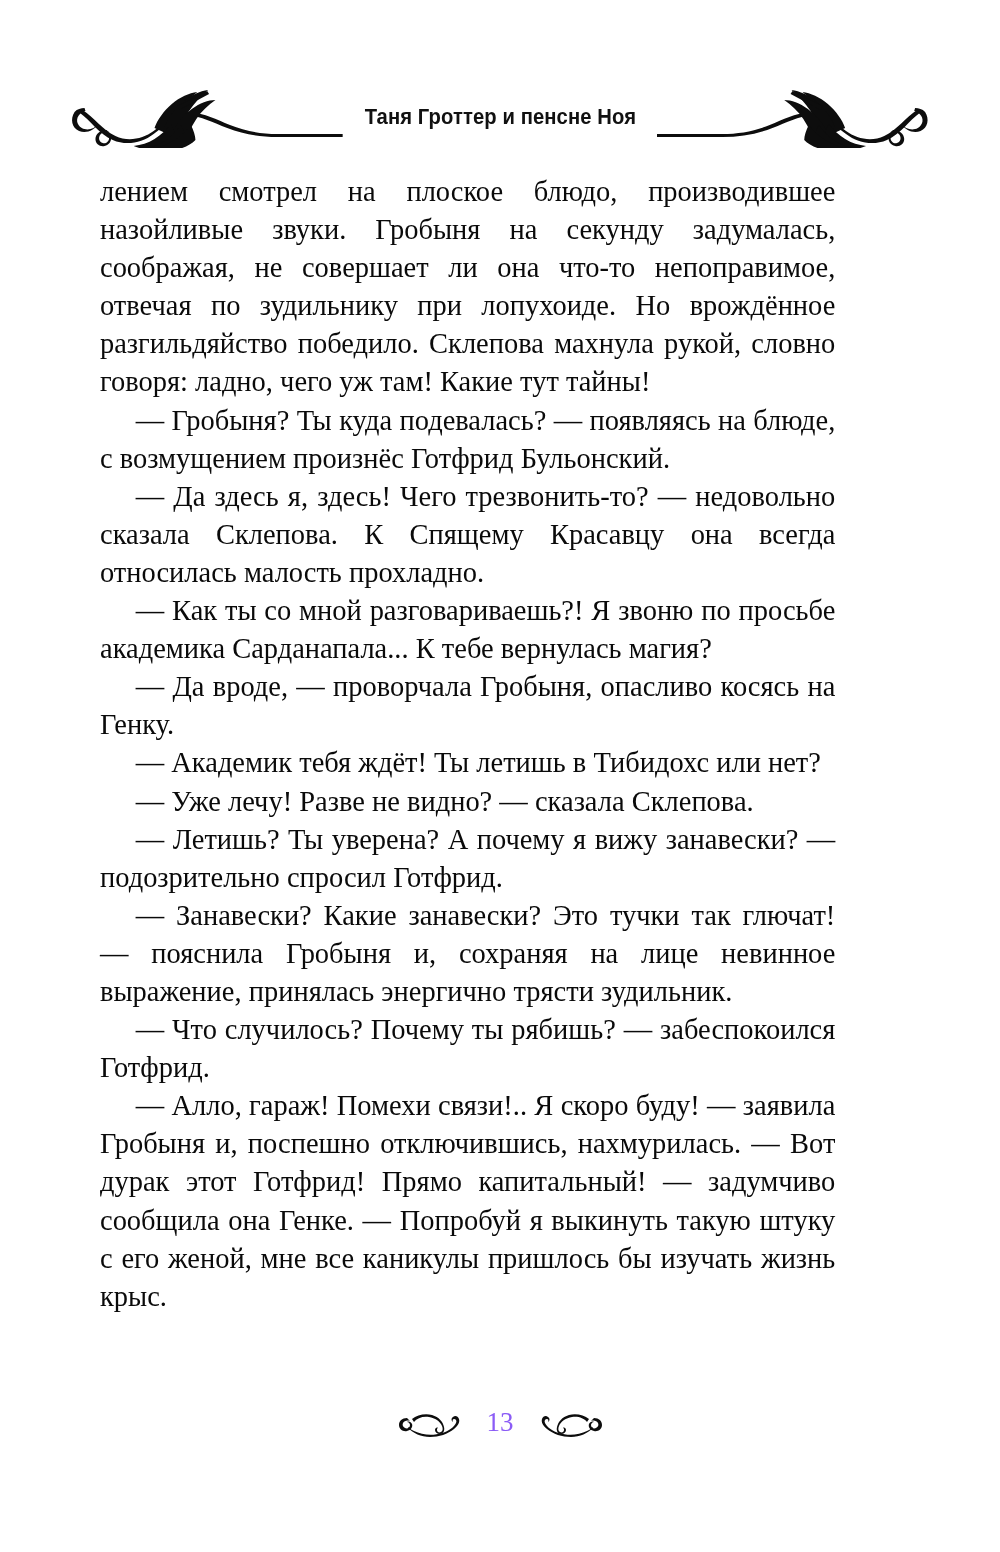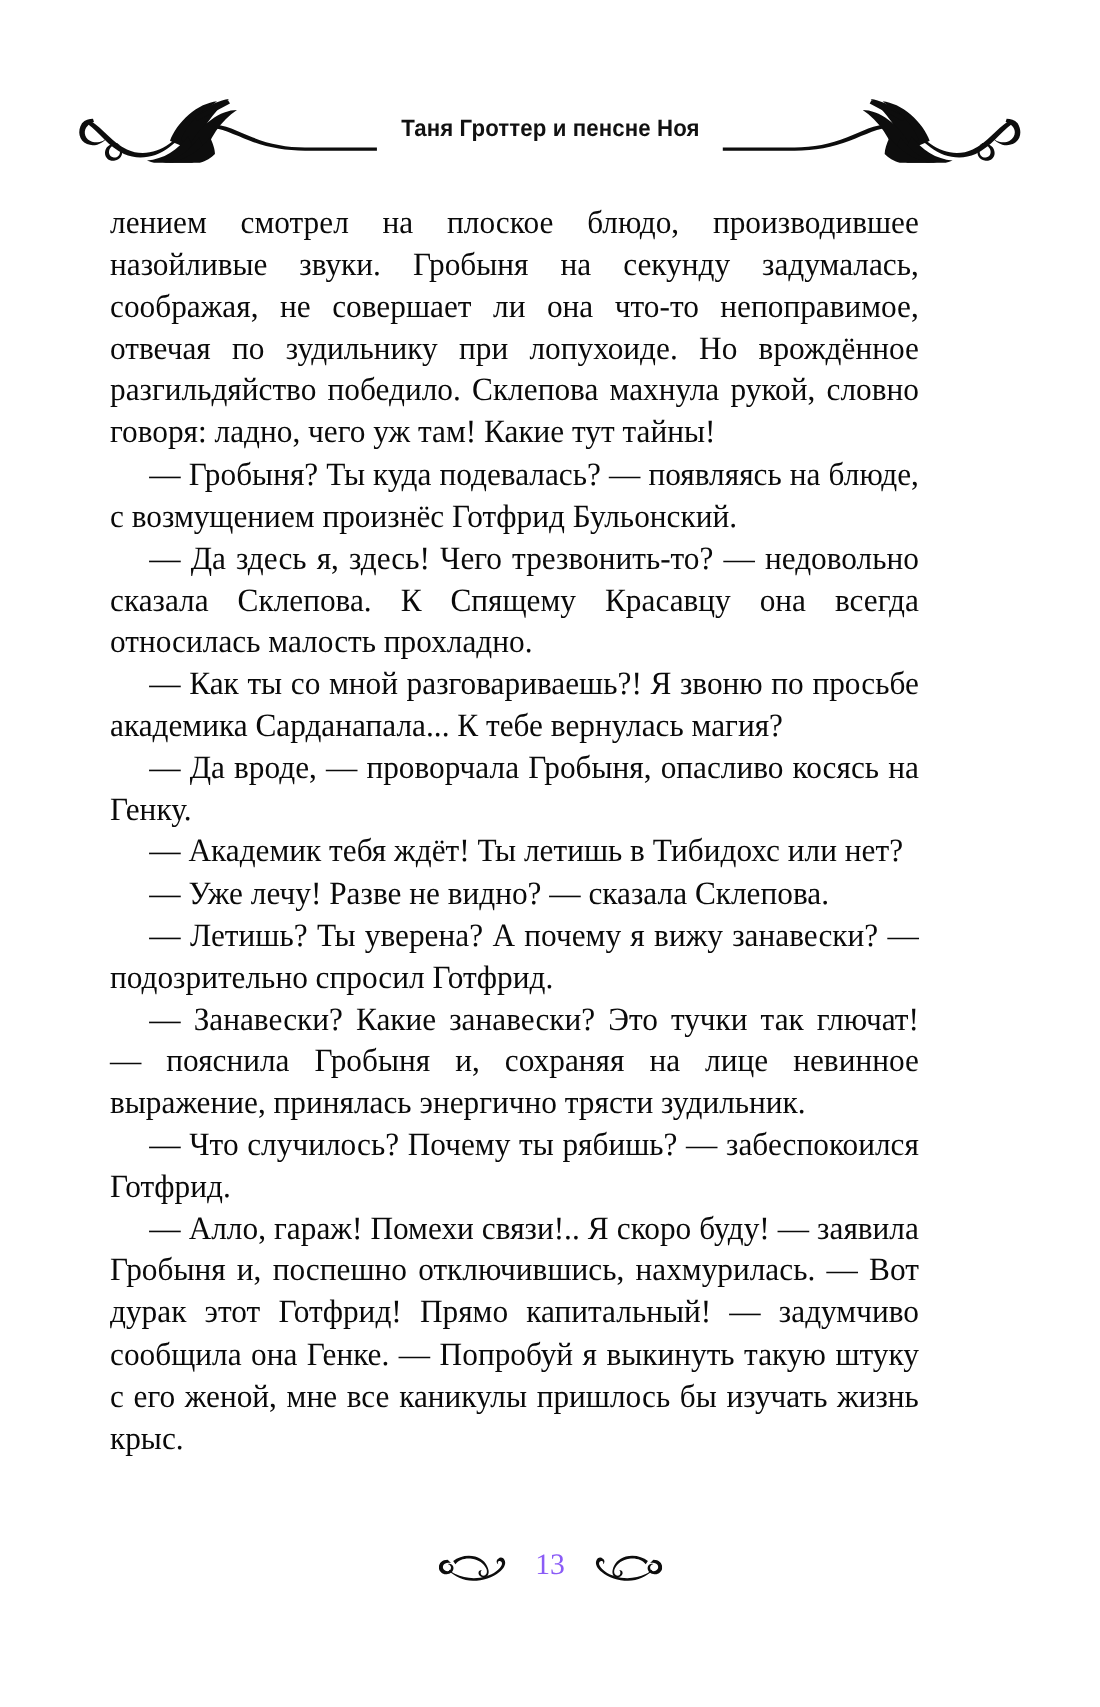--- a/index.html
+++ b/index.html
@@ -43,21 +43,21 @@
     white-space: nowrap;
     padding: 0 13px;
     transform: scaleX(0.94);
     transform-origin: center;
   }
 
   
   .body-text {
     position: absolute;
     left: 100px;
-    top: 184px;
+    top: 172px;
     width: 762px;
     font-family: "Liberation Serif", "DejaVu Serif", serif;
     font-size: 29.5px;
     line-height: 38.1px;
     color: #0a0a0a;
     text-align: justify;
     text-justify: inter-word;
     -webkit-font-smoothing: antialiased;
   }
   .body-text p {

